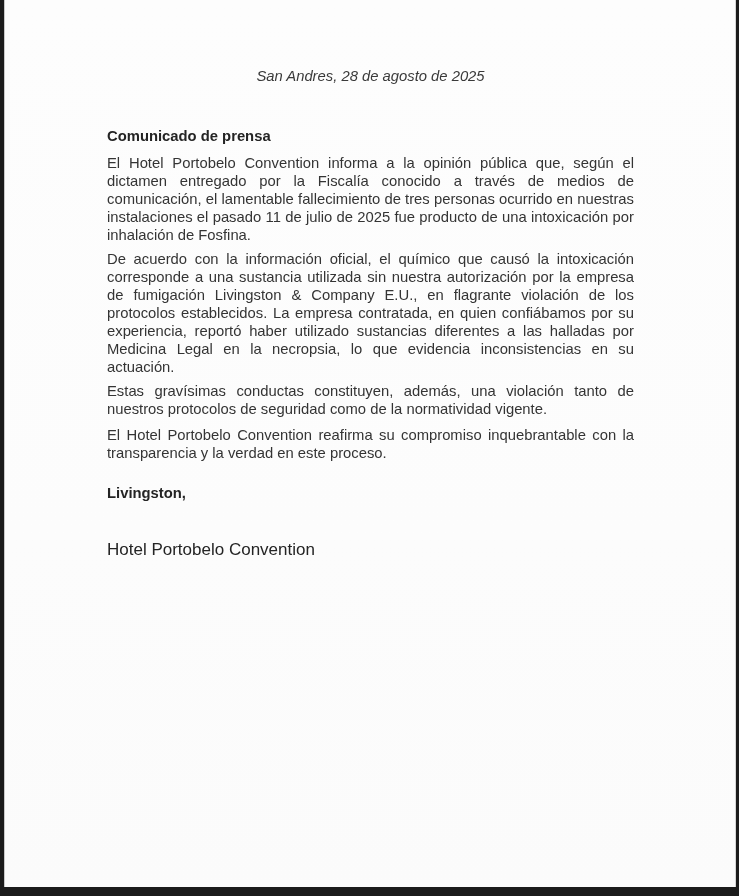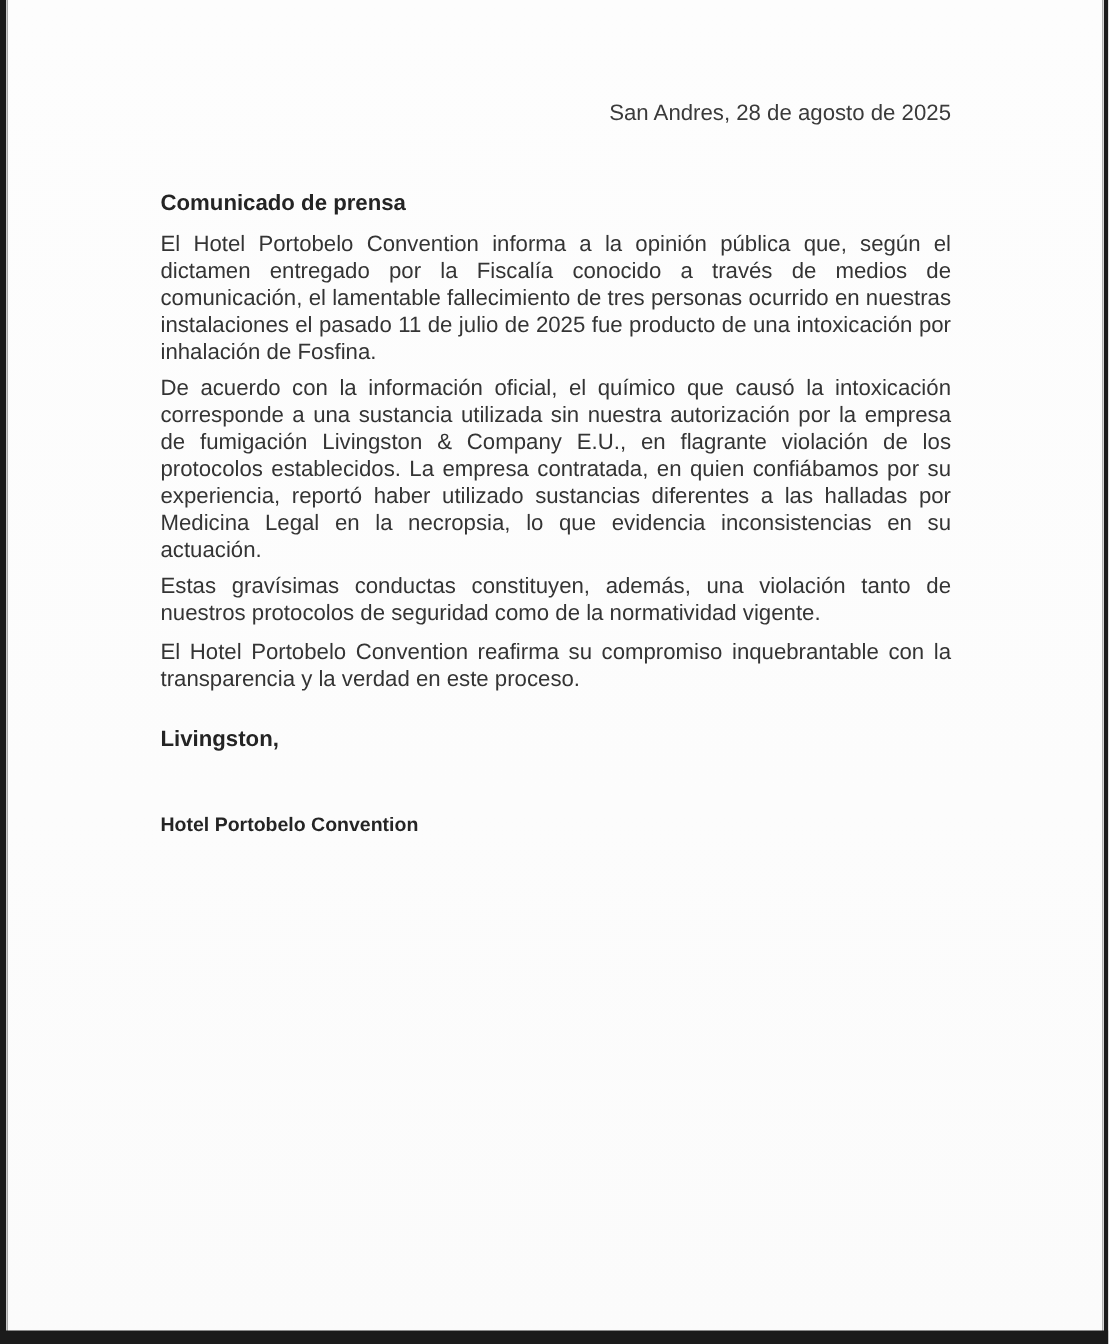--- a/index.html
+++ b/index.html
@@ -32,23 +32,24 @@
   }
   .page {
     position: absolute;
     left: 107px;
     top: 66px;
     width: 527px;
   }
   .date-line {
     font-size: 14.8px;
     line-height: 20px;
-    text-align: right;
+    text-align: center;
     margin: 0 0 40px 0;
     color: #3a3a3a;
+    font-style: italic;
   }
   .kicker {
     font-size: 14.8px;
     line-height: 20px;
     font-weight: bold;
     color: #242424;
     margin: 0 0 8px 0;
   }
   .subject {
     font-size: 14.8px;
@@ -77,23 +78,23 @@
   .body-par.gap-xs { margin-bottom: 4px; }
   .body-par.last { margin-bottom: 21px; }
   .closing {
     font-size: 14.8px;
     line-height: 20px;
     font-weight: bold;
     color: #242424;
     margin: 0 0 37px 0;
   }
   .signature {
-    font-size: 13px;
+    font-size: 17px;
     line-height: 20px;
-    font-weight: bold;
+    font-weight: normal;
     color: #242424;
     margin: 0;
   }
 </style>
 </head>
 <body>
 
 <div class="scan">
   <div class="edge-left"></div>
   <div class="edge-right"></div>

